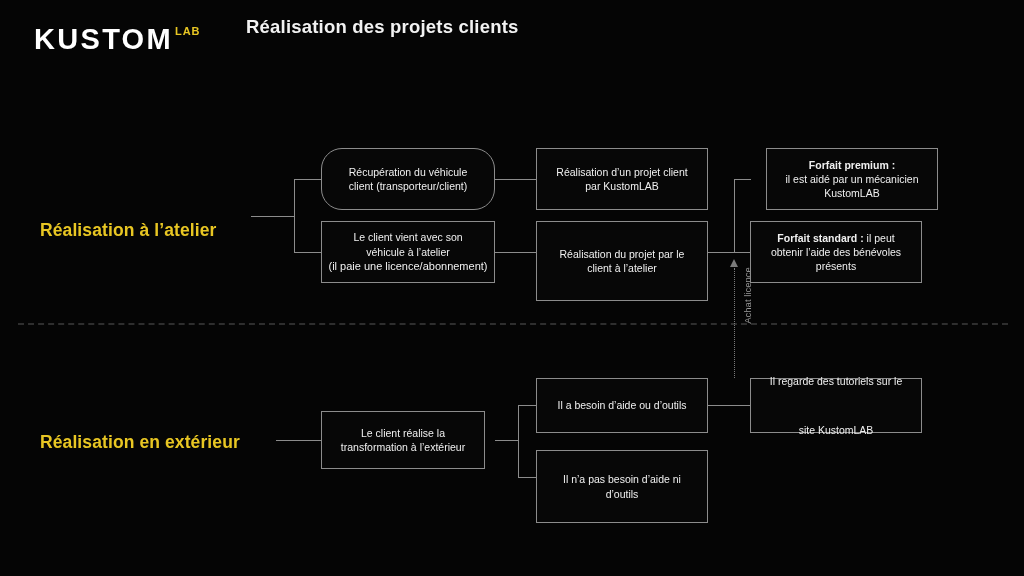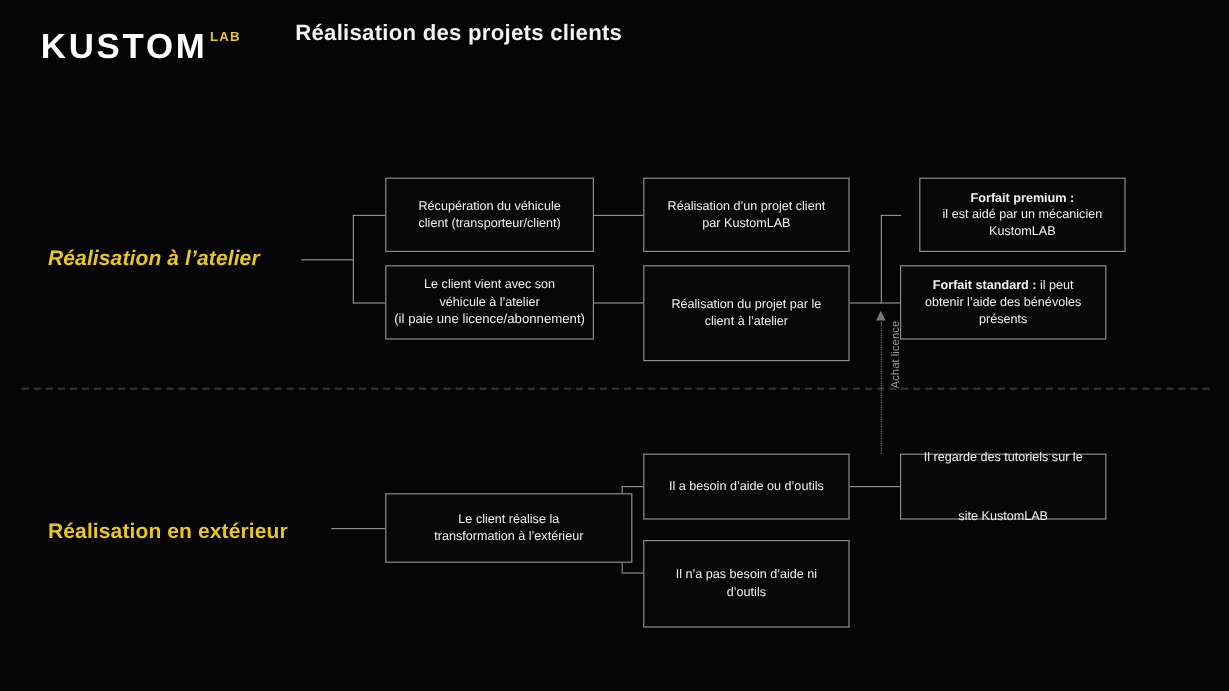--- a/index.html
+++ b/index.html
@@ -47,21 +47,21 @@
 
   
   .section-label {
     position: absolute;
     color: #e8c623;
     font-size: 17.5px;
     font-weight: bold;
     letter-spacing: 0.1px;
     white-space: nowrap;
   }
-  #label-atelier   { left: 40px; top: 205px; font-style: italic; }
+  #label-atelier   { left: 40px; top: 220px; }
   #label-exterieur { left: 40px; top: 432px; }
 
   
   .divider {
     position: absolute;
     left: 18px; top: 323px;
     width: 990px; height: 0;
     border-top: 2px dashed #2e2e2e;
   }
 
@@ -79,29 +79,29 @@
     padding: 4px 8px;
     font-size: 10.5px;
     line-height: 1.35;
   }
   .node .ln { display: block; white-space: nowrap; }
   .node .ln.small { font-size: 11px; }
   .node .ln.bold  { font-weight: bold; }
   .node .ln b     { font-weight: bold; }
 
   
-  #n-recup   { left: 321px; top: 148px; width: 174px; height: 62px; }
+  #n-recup   { left: 321px; top: 148px; width: 174px; height: 62px; border-radius: 21px; }
   #n-vient   { left: 321px; top: 221px; width: 174px; height: 62px; }
   #n-projkl  { left: 536px; top: 148px; width: 172px; height: 62px; }
   #n-projcl  { left: 536px; top: 221px; width: 172px; height: 80px; }
   #n-premium { left: 766px; top: 148px; width: 172px; height: 62px; }
   #n-standard{ left: 750px; top: 221px; width: 172px; height: 62px; }
 
   
-  #n-ext     { left: 321px; top: 411px; width: 206px; height: 58px; }
+  #n-ext     { left: 321px; top: 411px; width: 164px; height: 58px; }
   #n-aide    { left: 536px; top: 378px; width: 172px; height: 55px; }
   #n-noaide  { left: 536px; top: 450px; width: 172px; height: 73px; }
   #n-tuto    { left: 750px; top: 378px; width: 172px; height: 55px; gap: 35px; }
 
   
   .conn { position: absolute; background: #8c8c8c; }
   .conn.h { height: 1px; }
   .conn.v { width: 1px; }
 
   

